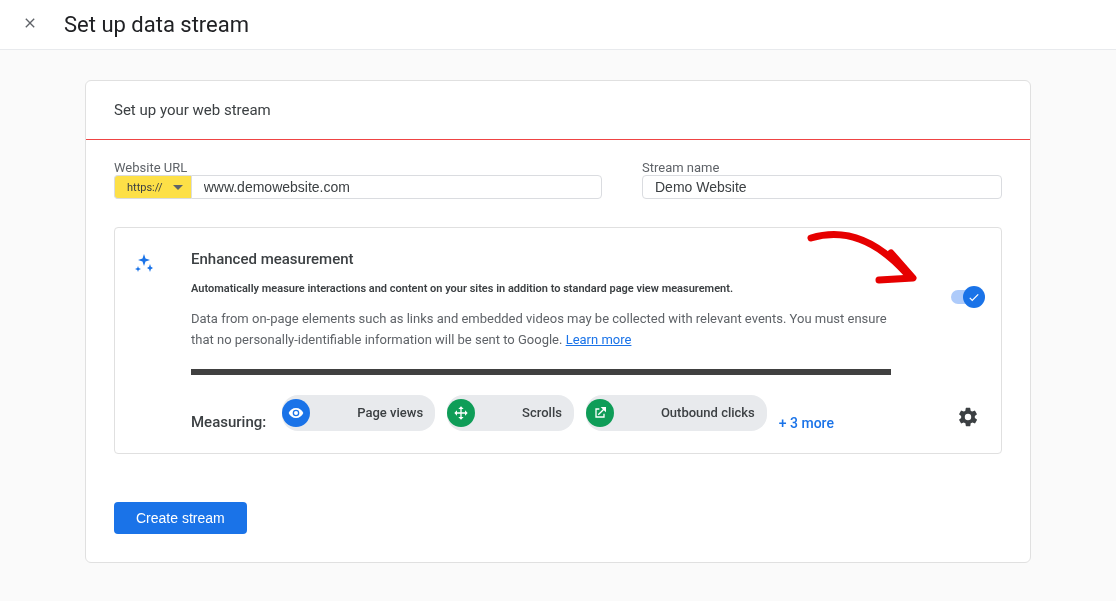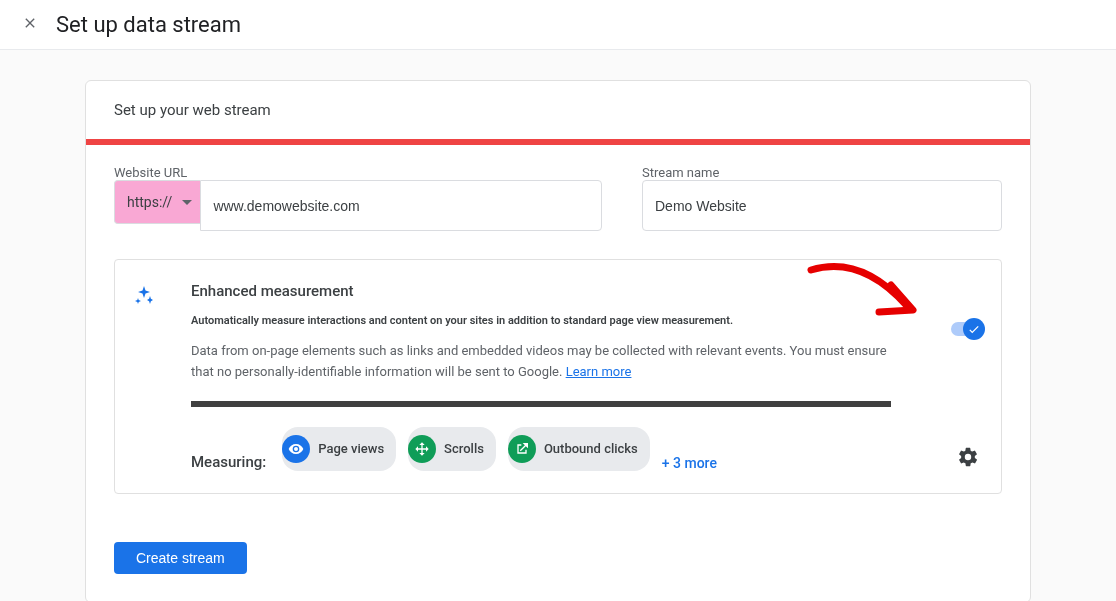--- a/index.html
+++ b/index.html
@@ -7,21 +7,21 @@
     font-family: 'Google Sans', Roboto, Arial, sans-serif;
     background: #fff;
     color: #202124;
     font-size: 14px;
   }
   .header {
     display: flex;
     align-items: center;
     padding: 12px 20px;
     border-bottom: 1px solid #e8eaed;
-    gap: 16px;
+    gap: 24px;
   }
   .close-x {
     font-size: 18px;
     color: #5f6368;
     cursor: pointer;
     width: 20px;
     text-align: center;
   }
   .header-title {
     font-size: 22px;
@@ -34,21 +34,21 @@
   }
   .card {
     background: #fff;
     border: 1px solid #e0e0e0;
     border-radius: 6px;
     width: 946px;
     margin: 0 auto;
   }
   .card-header {
     padding: 20px 28px;
-    border-bottom: 6px solid #ef4444;
+    border-bottom: 1px solid #ef4444;
     font-size: 15px;
     color: #3c4043;
   }
   .form-row {
     display: flex;
     gap: 40px;
     padding: 20px 28px 28px 28px;
   }
   .field-group { flex: 1; }
   .field-label {
@@ -56,39 +56,39 @@
     color: #5f6368;
     margin-bottom: 0;
     display: block;
   }
   .url-wrap { display: flex; }
   .protocol-select {
     border: 1px solid #dadce0;
     border-right: none;
     border-radius: 4px 0 0 4px;
     padding: 0 8px 0 12px;
-    height: 44px;
+    height: 24px;
     display: flex;
     align-items: center;
-    font-size: 14px;
-    color: #3c4043;
-    cursor: pointer;
-    background: #f9a8d4;
+    font-size: 11px;
+    color: #3c4043;
+    cursor: pointer;
+    background: #fde047;
     gap: 10px;
   }
   .chevron-down {
     width: 0; height: 0;
     border-left: 5px solid transparent;
     border-right: 5px solid transparent;
     border-top: 5px solid #5f6368;
   }
   .text-input {
     border: 1px solid #dadce0;
     border-radius: 4px;
-    height: 51px;
+    height: 24px;
     padding: 0 12px;
     font-size: 14px;
     color: #3c4043;
     width: 100%;
     outline: none;
   }
   .url-input {
     border-radius: 0 4px 4px 0;
     flex: 1;
   }
@@ -163,25 +163,26 @@
     font-size: 15px;
     font-weight: 500;
     color: #3c4043;
     margin-right: 4px;
   }
   .chip {
     display: inline-flex;
     align-items: center;
     background: #e8eaed;
     border-radius: 16px;
-    height: 44px;
+    height: 36px;
     padding-right: 12px;
     font-size: 13px;
     color: #3c4043;
     font-weight: 500;
+    gap: 39px;
   }
   .chip-icon {
     width: 28px; height: 28px;
     border-radius: 50%;
     display: flex; align-items: center; justify-content: center;
     margin-right: 8px;
     color: #fff;
   }
   .blue-bg { background: #1a73e8; }
   .green-bg { background: #0f9d58; }

